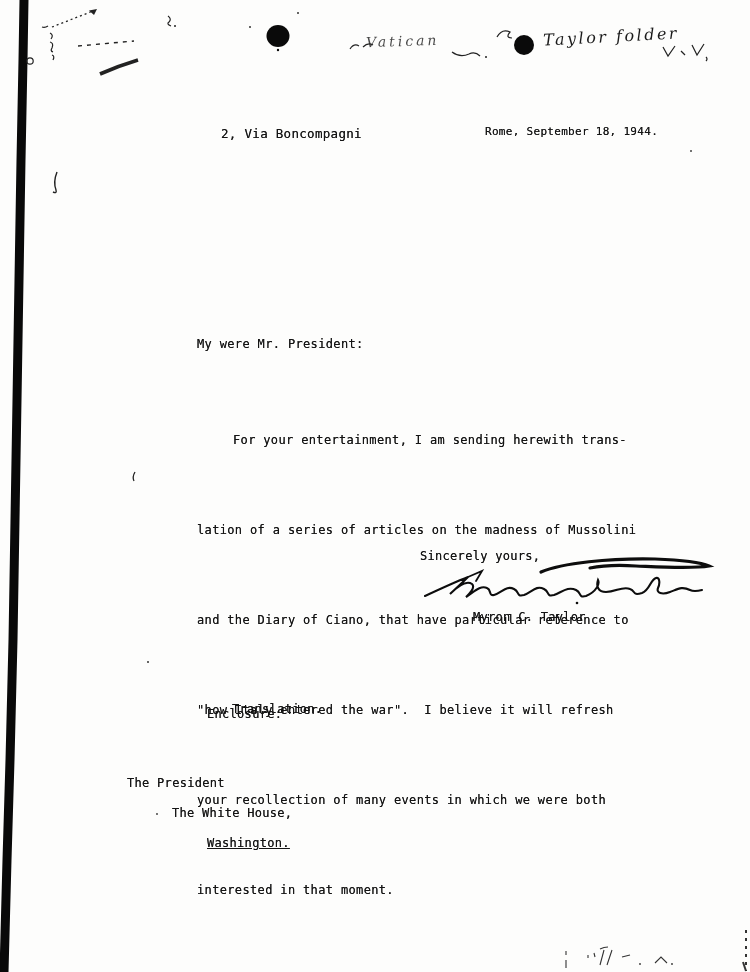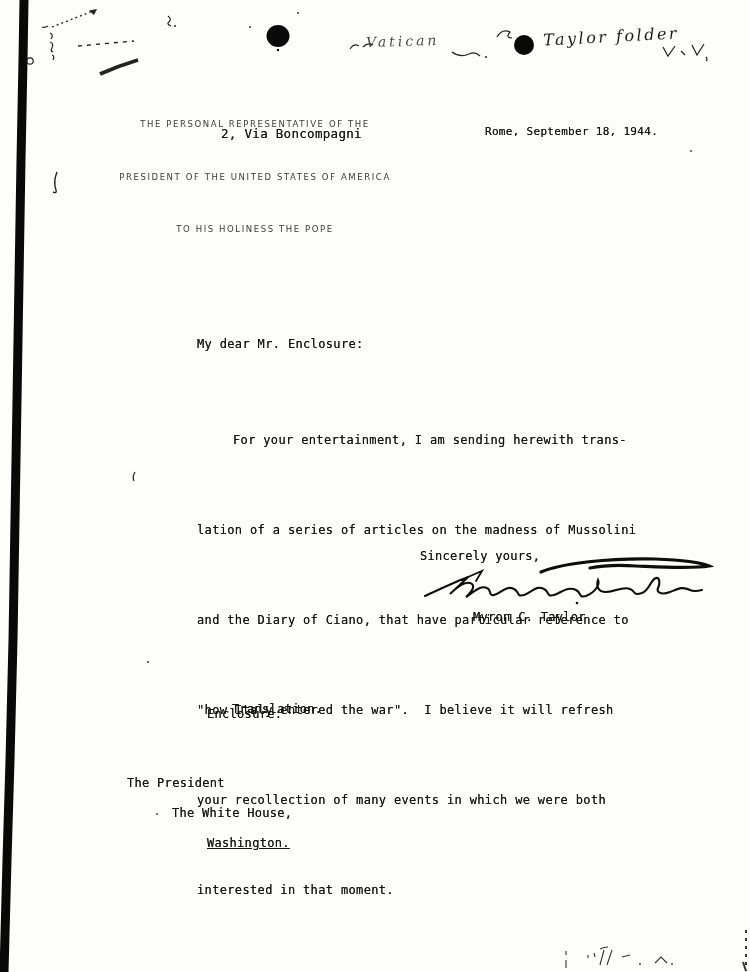--- a/index.html
+++ b/index.html
@@ -74,34 +74,29 @@
     position: absolute;
     left: 0; top: 0;
     pointer-events: none;
   }
 </style>
 </head>
 <body>
 
 <div class="page">
 
-  <div class="letterhead">
-    <div>THE PERSONAL REPRESENTATIVE OF THE</div>
-    <div>PRESIDENT OF THE UNITED STATES OF AMERICA</div>
-    <div>TO HIS HOLINESS THE POPE</div>
-  </div>
   <div class="type" style="left:185px; top:126px; font-size:12.5px;margin-left:36px;">2, Via Boncompagni</div>
 
   <div class="type" style="left:485px; top:125px; font-size:11px;">Rome, September 18, 1944.</div>
 
   <div class="handnote note-left">Vatican</div>
   <div class="handnote note-right">Taylor folder</div>
 
   <div class="body-block">
-    <div class="salutation">My dear Mr. Enclosure:</div>
+    <div class="salutation">My were Mr. President:</div>
     <div class="indent">For your entertainment, I am sending herewith trans-</div>
     <div>lation of a series of articles on the madness of Mussolini</div>
     <div>and the Diary of Ciano, that have particular reference to</div>
     <div>"how Italy entered the war".  I believe it will refresh</div>
     <div>your recollection of many events in which we were both</div>
     <div>interested in that moment.</div>
     <div class="indent">With kind regards, believe me</div>
   </div>
 
   <div class="type" style="left:420px; top:549px;">Sincerely yours,</div>

